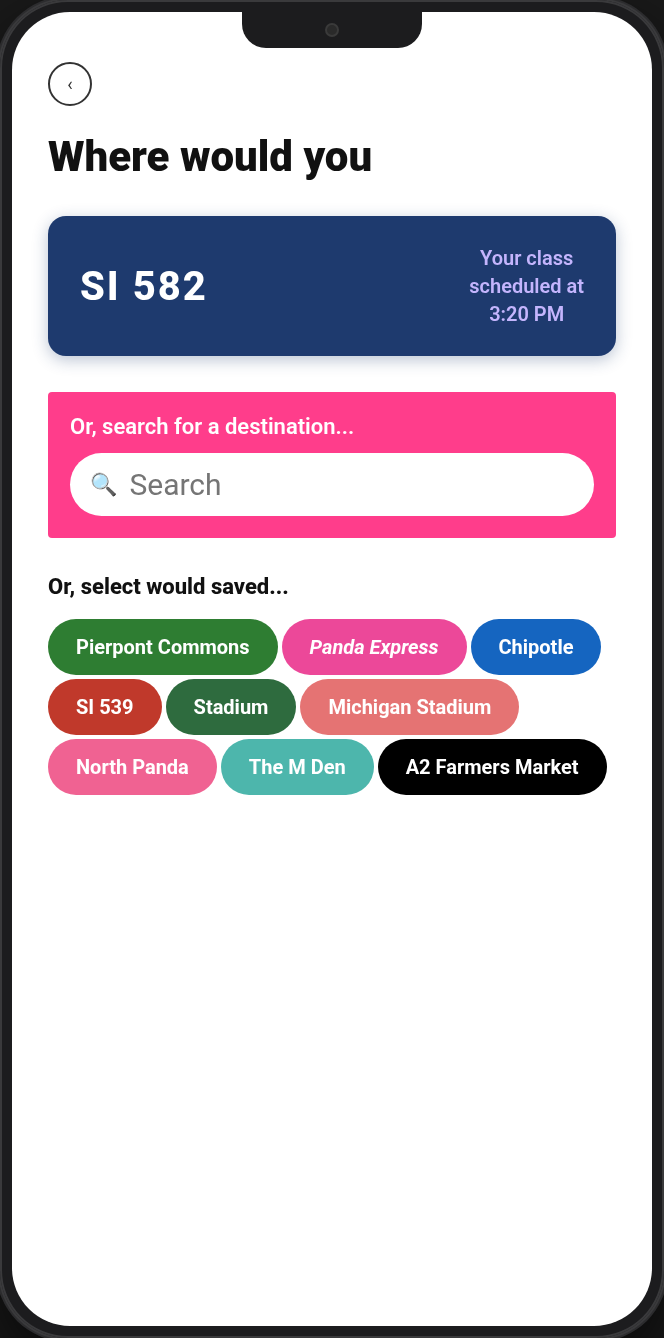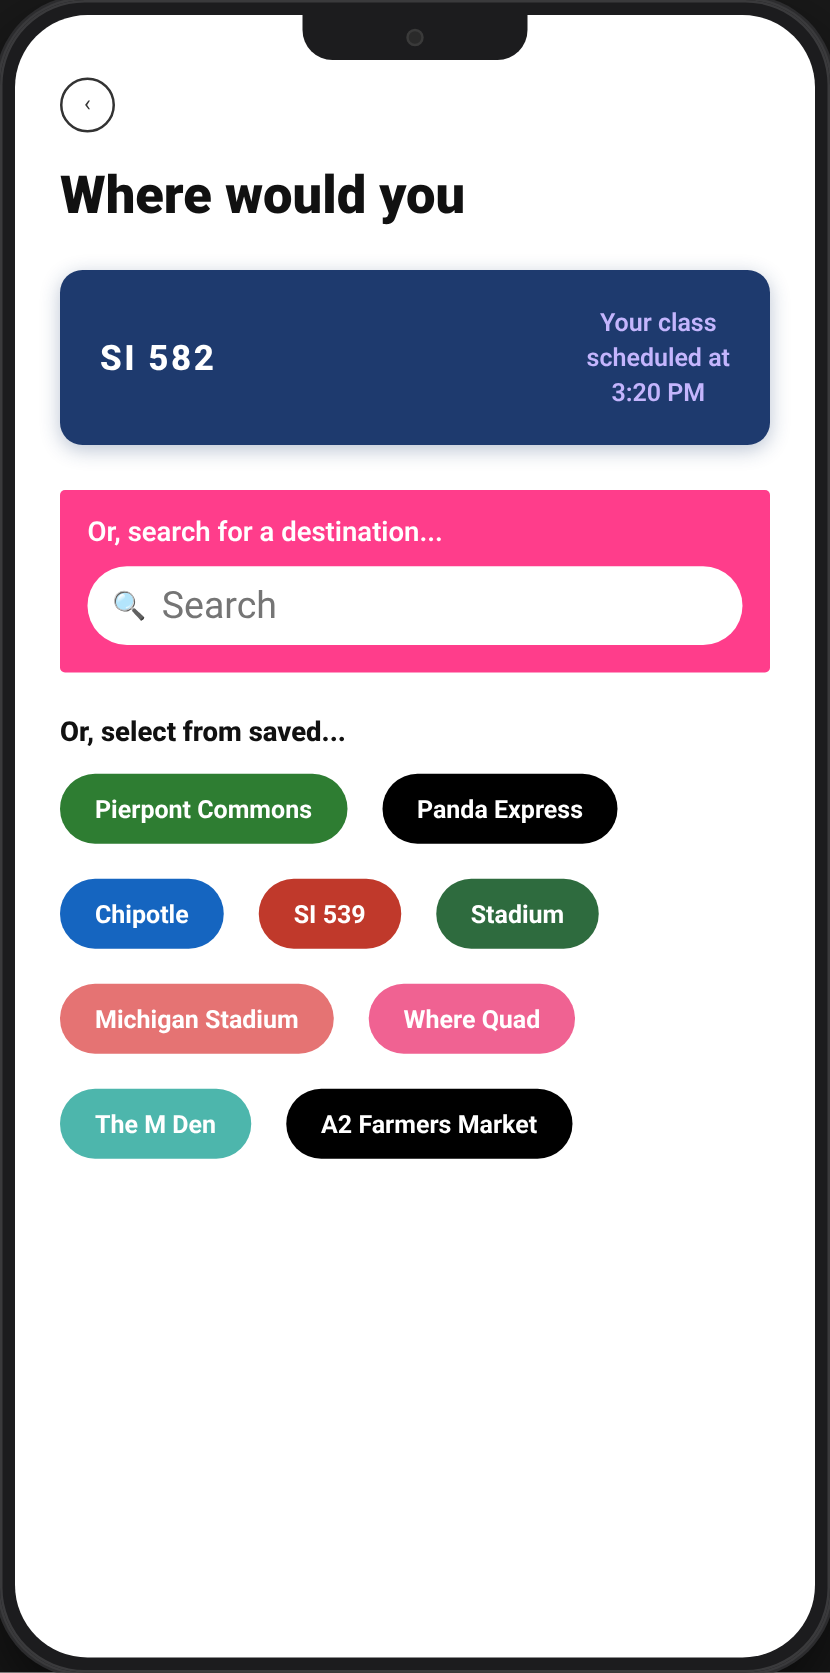--- a/index.html
+++ b/index.html
@@ -132,21 +132,21 @@
       padding: 28px 32px;
       display: flex;
       align-items: center;
       justify-content: space-between;
       margin-bottom: 36px;
       box-shadow: 0 4px 16px rgba(30, 58, 110, 0.3);
     }
 
     .class-code {
       color: #fff;
-      font-size: 28px;
+      font-size: 40px;
       font-weight: 800;
       letter-spacing: 2px;
     }
 
     .class-info {
       color: #c4b5fd;
       font-size: 20px;
       font-weight: 600;
       text-align: center;
       line-height: 1.4;
@@ -195,35 +195,35 @@
     .saved-label {
       font-size: 22px;
       font-weight: 800;
       color: #111;
       margin-bottom: 20px;
     }
 
     .saved-grid {
       display: flex;
       flex-wrap: wrap;
-      gap: 28px;
+      gap: 4px;
     }
 
     .saved-chip {
       border-radius: 50px;
       padding: 16px 28px;
       font-size: 20px;
       font-weight: 700;
       color: #fff;
       cursor: pointer;
       white-space: nowrap;
     }
 
     .chip-green-dark { background: #2e7d32; }
-    .chip-purple { background: #000000; }
+    .chip-purple { background: #ec4899; font-style: italic; }
     .chip-blue { background: #1565c0; }
     .chip-red { background: #c0392b; }
     .chip-green-medium { background: #2e6b3e; }
     .chip-salmon { background: #e57373; }
     .chip-pink-light { background: #f06292; }
     .chip-teal { background: #4db6ac; }
     .chip-orange { background: #000000; }
   </style>
 </head>
 <body>
@@ -252,30 +252,30 @@
       </div>
 
       <div class="search-section">
         <div class="search-prompt">Or, search for a destination...</div>
         <div class="search-bar">
           <span class="search-icon">🔍</span>
           <input class="search-input" type="text" placeholder="Search" style="">
         </div>
       </div>
 
-      <div class="saved-label">Or, select from saved...</div>
+      <div class="saved-label">Or, select would saved...</div>
 
       <div class="saved-grid">
 
       <div class="saved-chip chip-green-dark">Pierpont Commons</div>
           <div class="saved-chip chip-purple">Panda Express</div>
           <div class="saved-chip chip-blue">Chipotle</div>
           <div class="saved-chip chip-red">SI 539</div>
           <div class="saved-chip chip-green-medium">Stadium</div>
           <div class="saved-chip chip-salmon">Michigan Stadium</div>
-          <div class="saved-chip chip-pink-light">Where Quad</div>
+          <div class="saved-chip chip-pink-light">North Panda</div>
           <div class="saved-chip chip-teal">The M Den</div>
           <div class="saved-chip chip-orange">A2 Farmers Market</div>
         </div>
 
     </div>
   </div>
 </div>
 
 </body></html>

